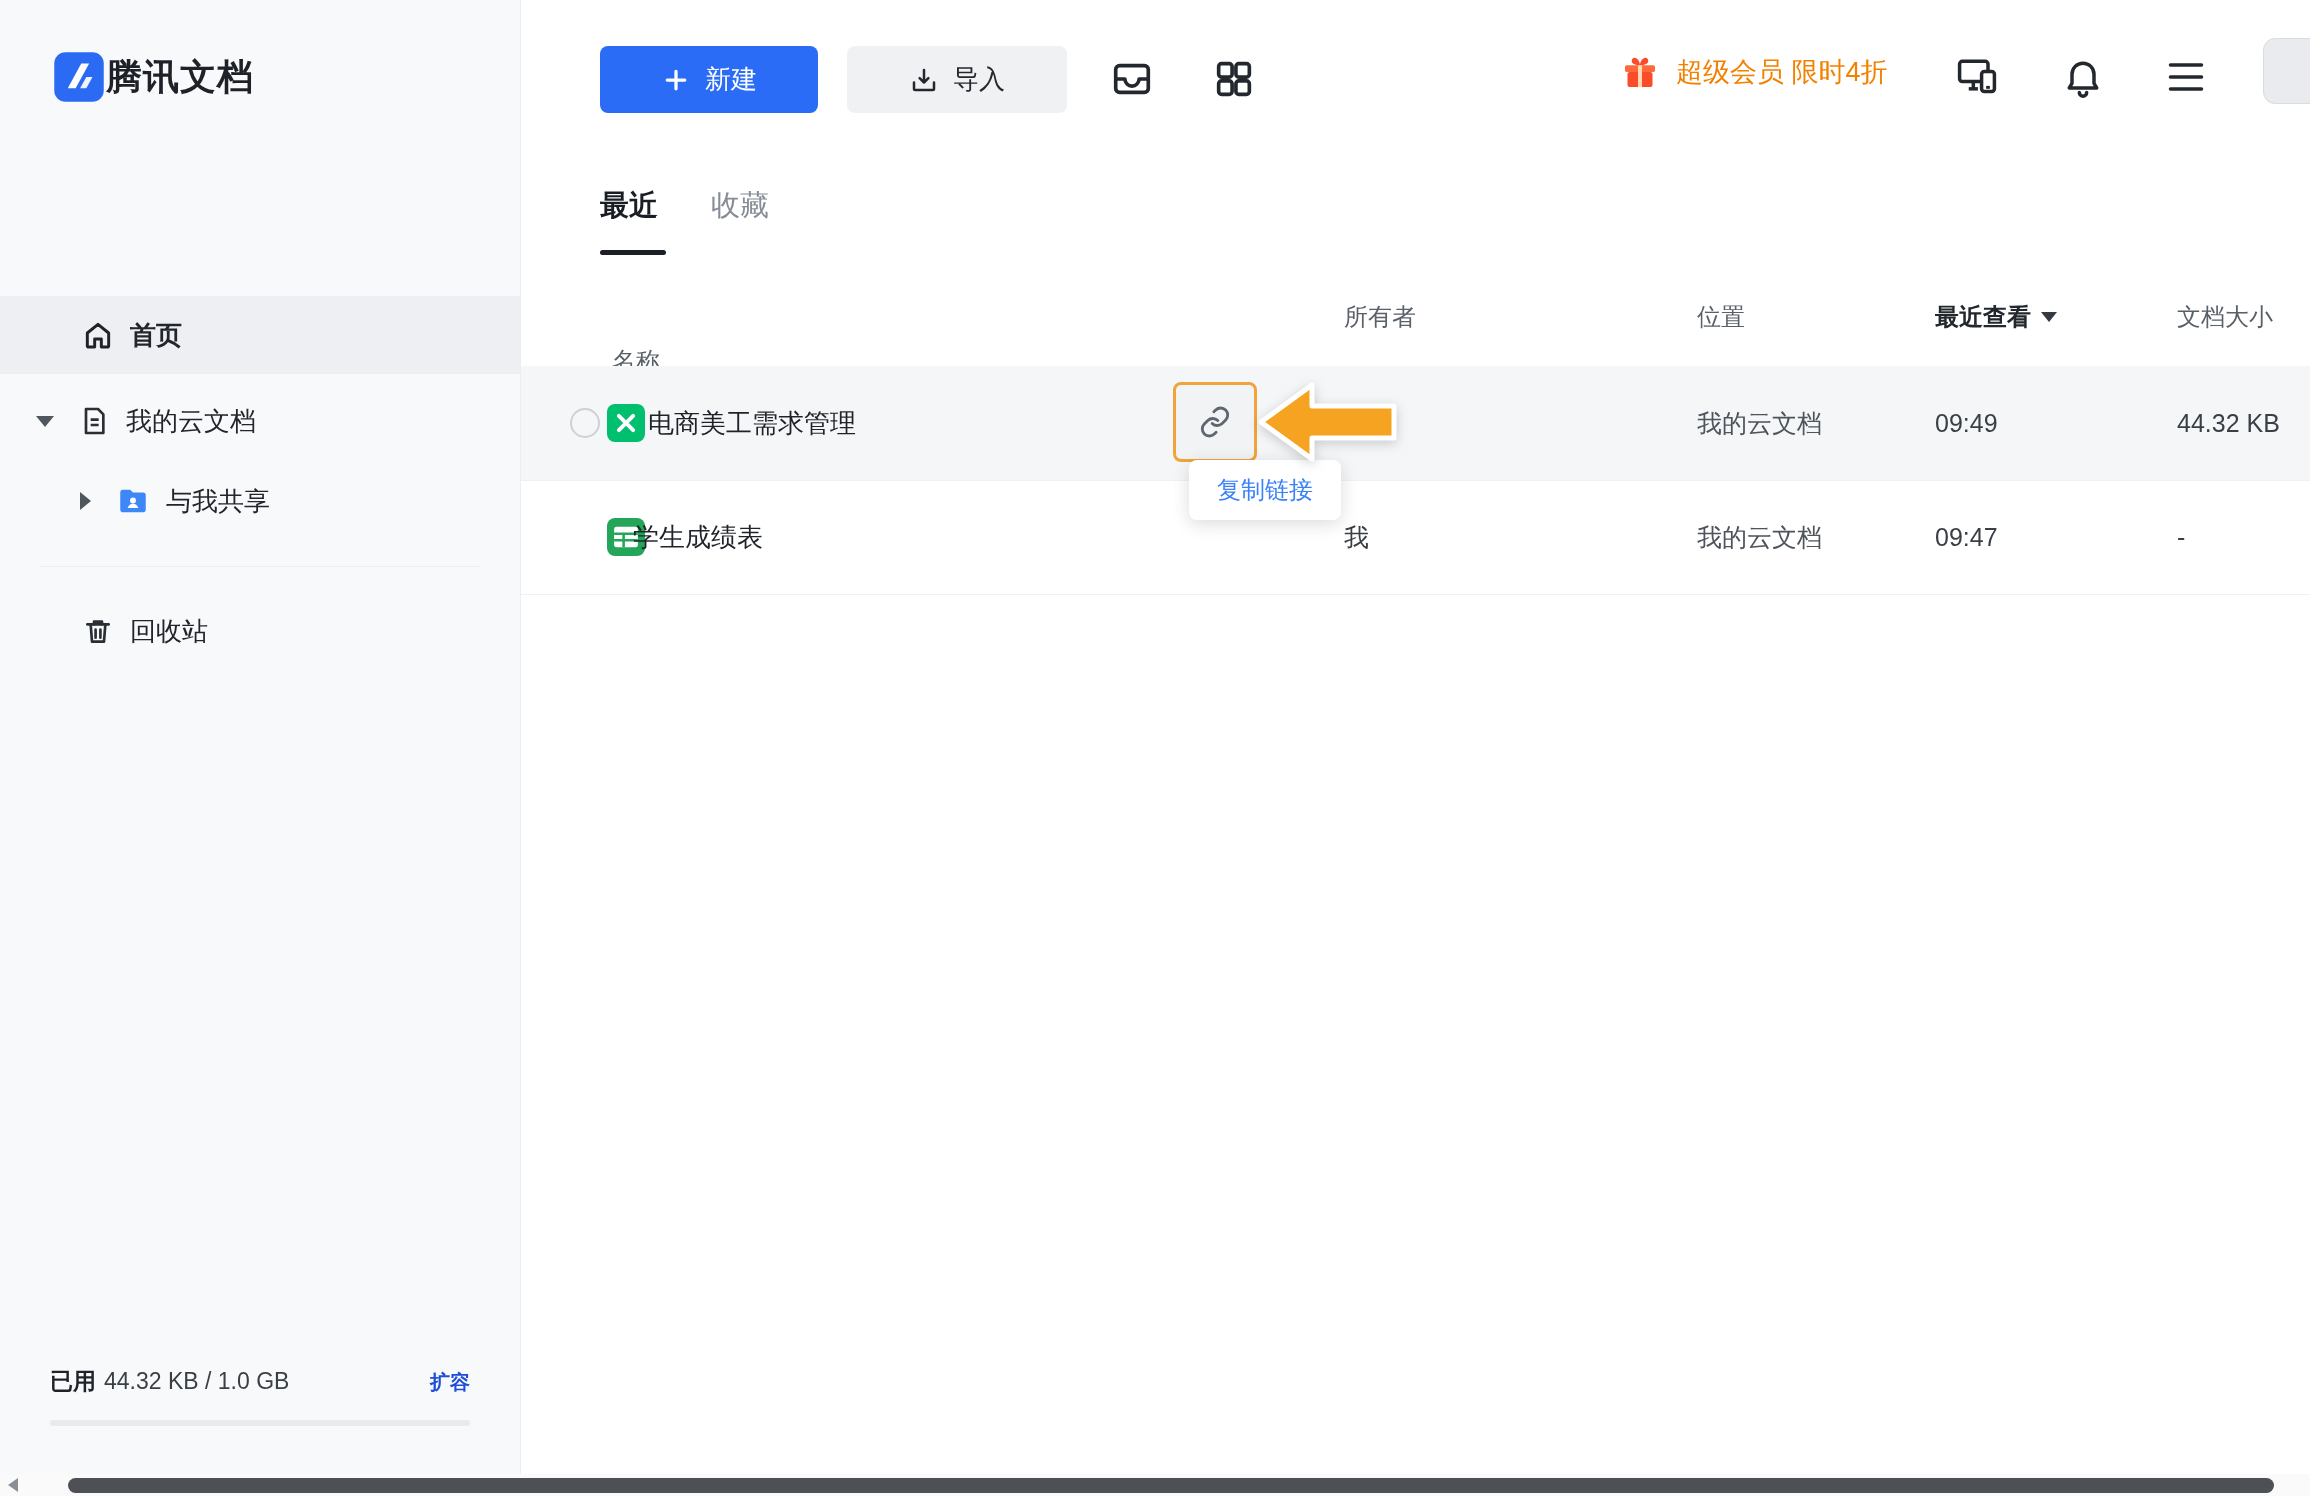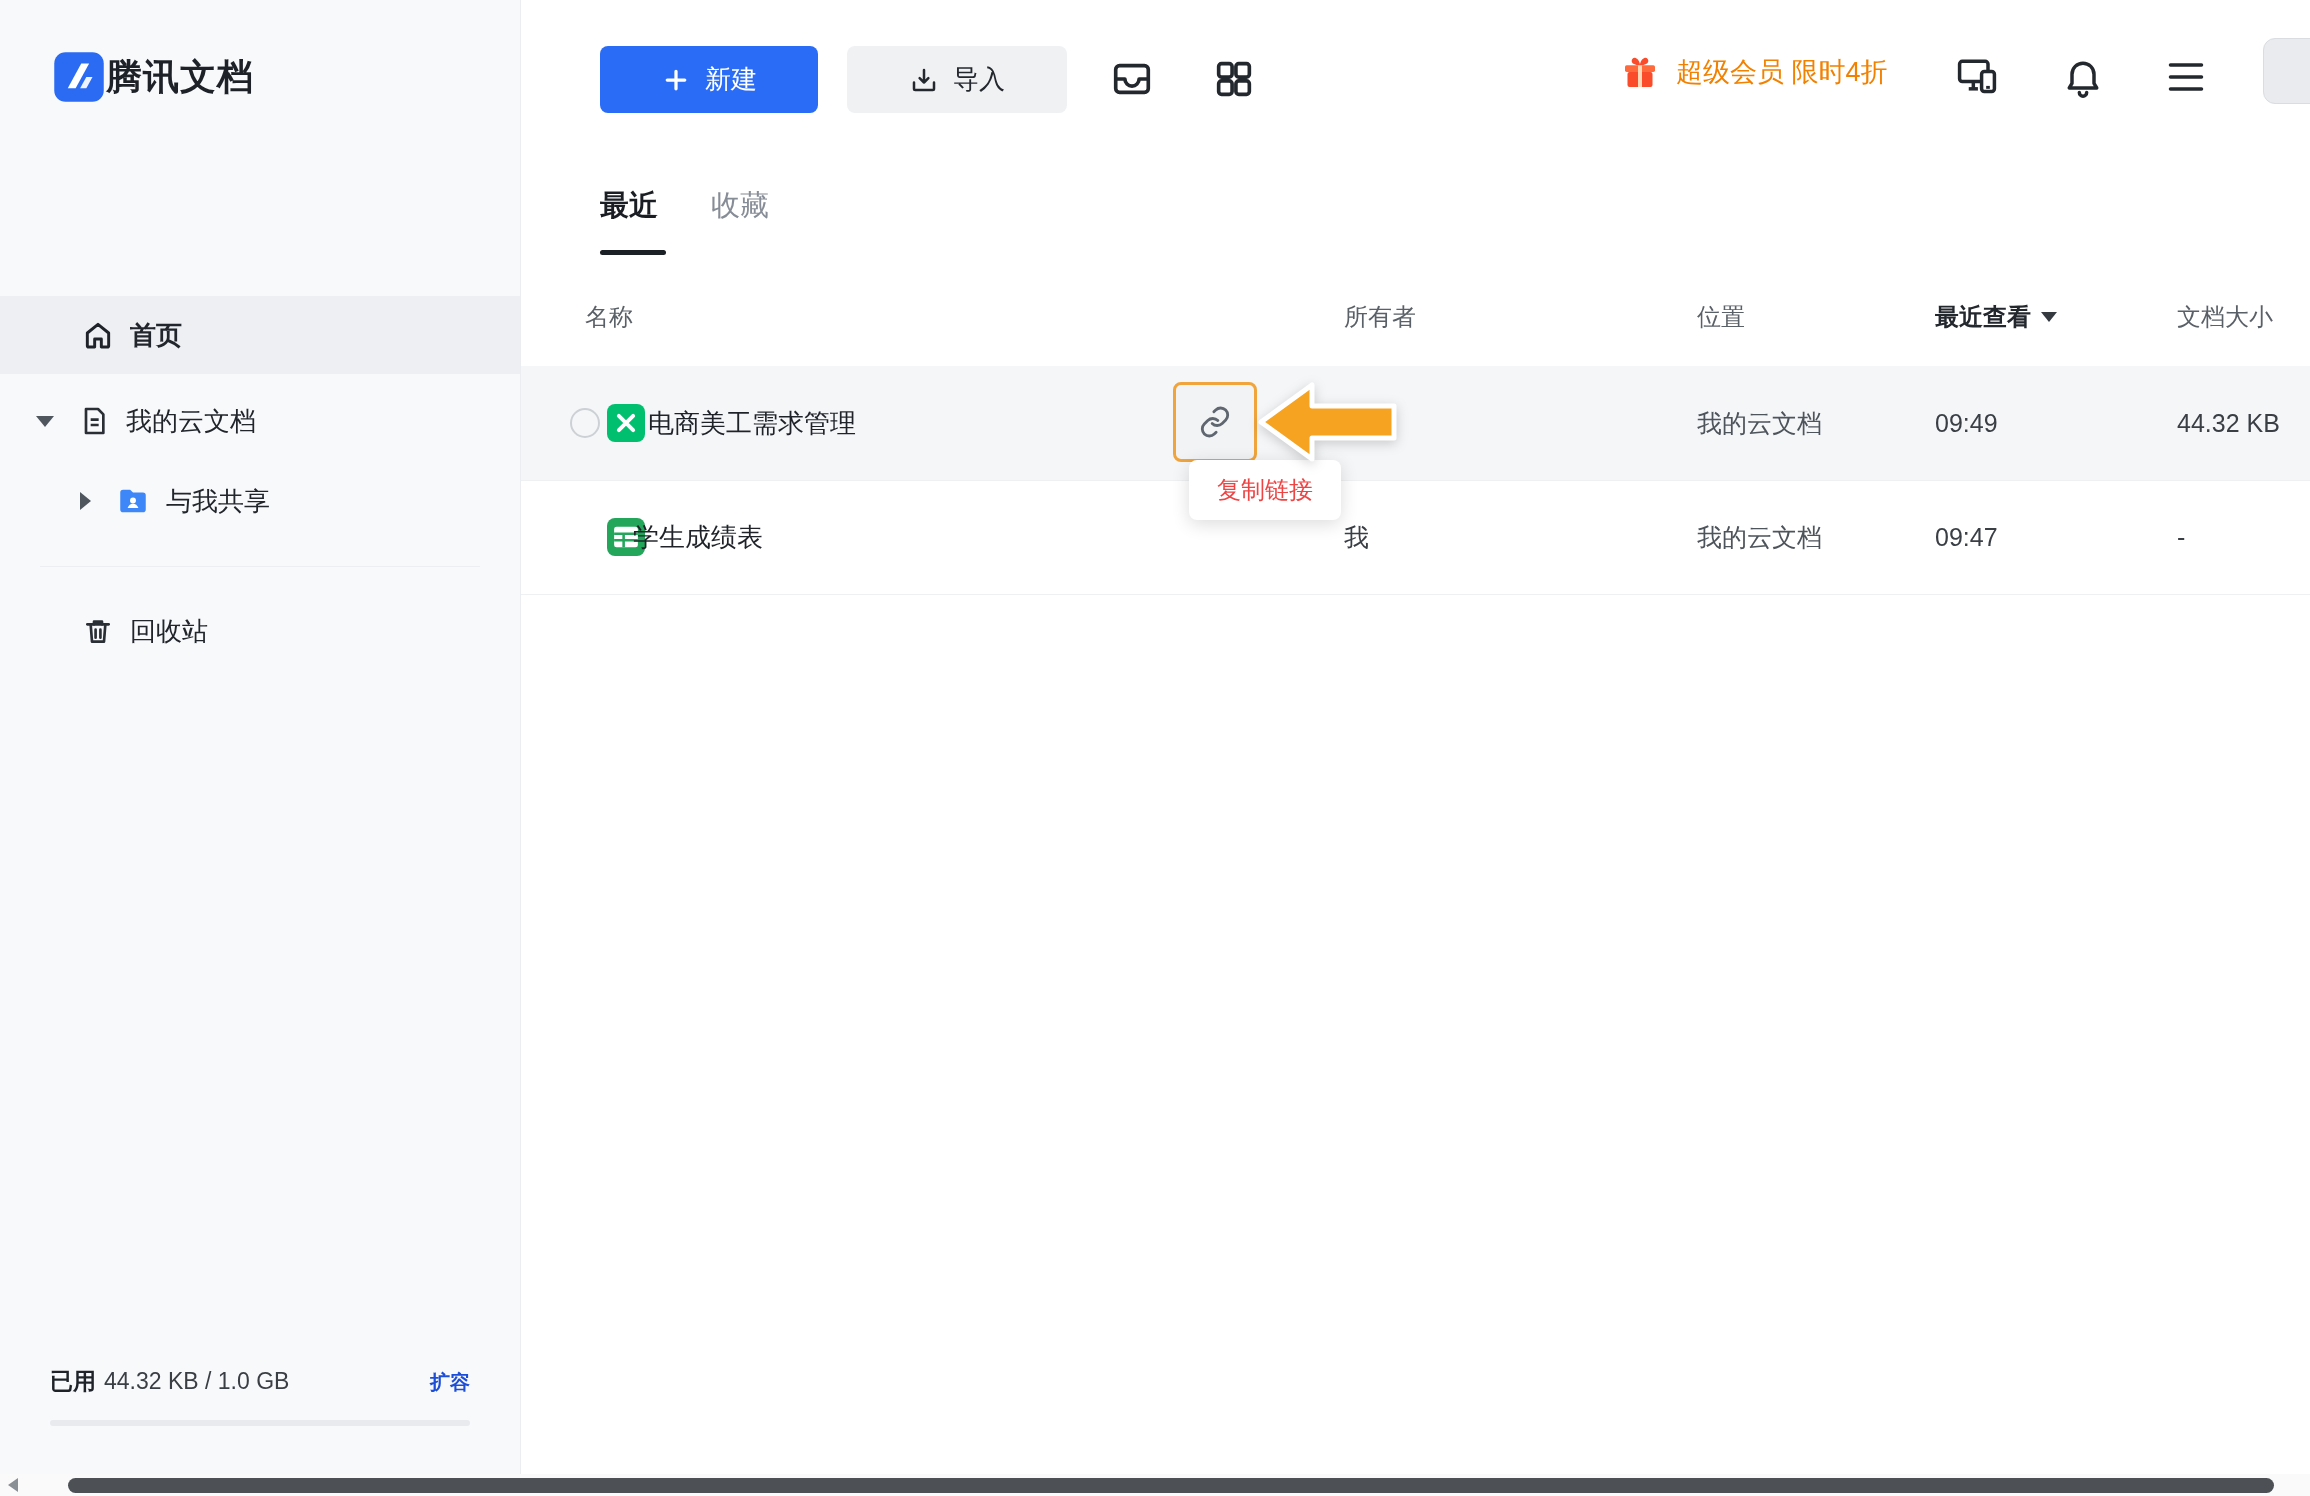--- a/index.html
+++ b/index.html
@@ -58,21 +58,21 @@
   .row.hover{background:#F5F6F8;}
   .cell{position:absolute;top:0;bottom:0;display:flex;align-items:center;font-size:25px;color:#3A3F46;}
   .cell.name{color:#1F2329;font-weight:500;font-size:26px;}
   .cell.loc{color:#4E545C;}
   .row-check{position:absolute;left:49px;top:42px;width:30px;height:30px;border:2px solid #CDD1D6;border-radius:50%;box-sizing:border-box;background:transparent;cursor:pointer;}
   .doc-icon{position:absolute;left:86px;top:38px;width:38px;height:38px;border-radius:8px;}
   .doc-icon svg{width:100%;height:100%;display:block;}
   .link-btn{position:absolute;left:652px;top:16px;width:84px;height:80px;border-radius:8px;background:#F2F3F5;border:3px solid #F0A43B;box-sizing:border-box;display:flex;align-items:center;justify-content:center;cursor:pointer;}
   .link-btn svg{width:34px;height:34px;}
 
-  .tooltip{position:absolute;left:668px;top:460px;width:152px;height:60px;background:#fff;border-radius:8px;box-shadow:0 4px 18px rgba(0,0,0,.14);display:flex;align-items:center;justify-content:center;font-size:24px;color:#ef4444;z-index:5;}
+  .tooltip{position:absolute;left:668px;top:460px;width:152px;height:60px;background:#fff;border-radius:8px;box-shadow:0 4px 18px rgba(0,0,0,.14);display:flex;align-items:center;justify-content:center;font-size:24px;color:#3b82f6;z-index:5;}
   .annot-arrow{position:absolute;left:737px;top:378px;width:140px;height:88px;z-index:6;filter:drop-shadow(0 3px 6px rgba(0,0,0,.18));}
 
   
   .hscroll{position:absolute;left:0;right:0;bottom:0;height:22px;background:#FAFAFA;z-index:10;}
   .hscroll-thumb{position:absolute;left:68px;bottom:3px;width:2206px;height:15px;border-radius:8px;background:#4D5156;cursor:grab;}
   .hscroll-left{position:absolute;left:8px;bottom:4px;width:0;height:0;border-top:7px solid transparent;border-bottom:7px solid transparent;border-right:10px solid #8A8F95;cursor:pointer;}
 </style>
 </head>
 <body>
 
@@ -201,21 +201,21 @@
       </svg>
     </div>
 
     <div class="avatar"></div>
 
     <div class="tab active" style="left:79px;">最近</div>
     <div class="tab inactive" style="left:190px;">收藏</div>
     <div class="tab-underline"></div>
 
     <div class="thead">
-      <div class="th" style="left:64px;">名称</div>
+      <div class="th" style="left:91px;margin-top:44px;">名称</div>
       <div class="th" style="left:823px;">所有者</div>
       <div class="th" style="left:1176px;">位置</div>
       <div class="th sorted" style="left:1414px;">
         <span>最近查看</span>
         <span class="sort-caret"></span>
       </div>
       <div class="th" style="left:1656px;">文档大小</div>
     </div>
 
     <div class="row hover" style="top:366px;">

